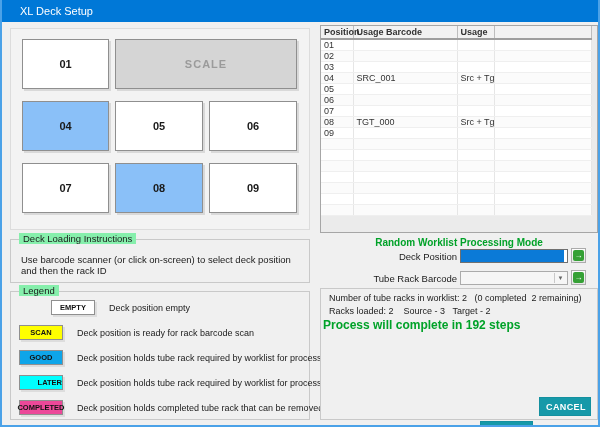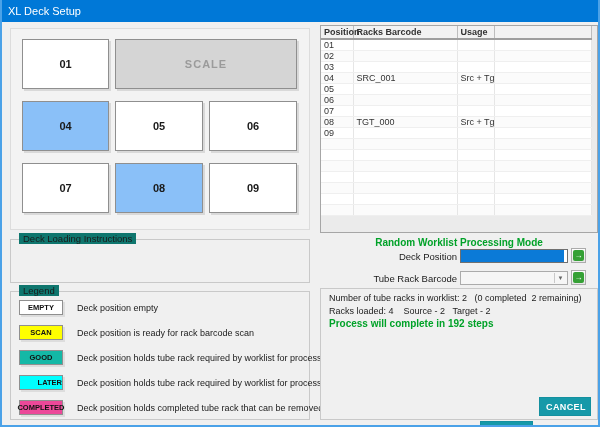--- a/index.html
+++ b/index.html
@@ -4,21 +4,21 @@
 <style>
   * { box-sizing: border-box; }
   html,body { margin:0; padding:0; background:#9a9a9a; font-family:"Liberation Sans",sans-serif; }
   .window {
     position:relative; width:600px; height:427px; background:#F0F0F0;
     border-left:2px solid #4BA2E8; border-right:2px solid #4BA2E8; border-bottom:2px solid #4BA2E8;
     overflow:hidden;
   }
   .titlebar {
     position:absolute; left:-2px; top:0; width:600px; height:22px;
-    background:#0078D7; color:#fff; font-size:11px; line-height:22px; padding-left:8px;
+    background:#0078D7; color:#fff; font-size:11px; line-height:22px; padding-left:20px;
   }
   
   .deck-panel {
     position:absolute; left:8px; top:28px; width:300px; height:202px;
     background:#F3F3F3; border:1px solid #DCDCDC;
   }
   .deck-grid {
     position:absolute; left:11px; top:10px;
     display:grid; grid-template-columns:87px 88px 88px; grid-auto-rows:50px;
     column-gap:6px; row-gap:12px;
@@ -41,21 +41,21 @@
     font-size:9px; font-weight:bold; color:#333; text-align:left; padding:1px 3px; height:11px;
   }
   table.rack td {
     border-right:1px solid #E6E6E6; border-bottom:1px solid #EFEFEF;
     font-size:9px; color:#333; padding:0 3px; height:11px; overflow:hidden; white-space:nowrap;
   }
   table.rack tr:nth-child(even) td { background:#FBFBFB; }
   
   .groupbox { position:absolute; border:1px solid #C9C9C9; background:#F0F0F0; }
   .gb-title {
-    position:absolute; top:-7px; left:8px; background:#0f766e; padding:0 4px;
+    position:absolute; top:-7px; left:8px; background:#86efac; padding:0 4px;
     font-size:9.5px; color:#1a1a1a;
   }
   .instructions-box { left:8px; top:239px; width:300px; height:44px; }
   .instructions-text { position:absolute; left:10px; top:14px; font-size:9.5px; color:#1a1a1a; }
   .legend-box { left:8px; top:291px; width:300px; height:129px; }
   .legend-item { display:flex; align-items:center; height:15px; margin:10px 0 0 8px; }
   .legend-item:first-child { margin-top:8px; }
   .legend-chip {
     width:44px; height:15px; border:1px solid #8F8F8F; box-shadow:2px 2px 0 #DDDDDD;
     display:flex; align-items:center; justify-content:center;
@@ -90,21 +90,21 @@
   }
   .btn-deckpos { top:248px; } .btn-tuberack { top:270px; }
   .green-arrow {
     width:11px; height:11px; background:#35A035; border-radius:2px; color:#fff;
     font-size:8px; line-height:11px; text-align:center; font-weight:bold;
   }
   
   .status-box { left:318px; top:288px; width:278px; height:132px; }
   .status-line { position:absolute; left:8px; font-size:9px; color:#222; white-space:pre; }
   .status-line1 { top:4px; } .status-line2 { top:17px; }
-  .status-line3 { position:absolute; left:8px; top:29px; font-size:10px; font-weight:bold; color:#00A228; white-space:pre; }
+  .status-line3 { position:absolute; left:2px; top:29px; font-size:12px; font-weight:bold; color:#00A228; white-space:pre; }
   
   .dlg-btn {
     position:absolute; top:397px; height:19px; border:1px solid #14909F;
     background:#1699A9; color:#fff; font-size:9px; font-weight:bold;
     font-family:"Liberation Sans",sans-serif; letter-spacing:.4px; cursor:pointer;
   }
   .btn-ok { left:478px; width:53px;margin-top:24px; } .btn-cancel { left:537px; width:52px; }
 </style>
 </head>
 <body>
@@ -147,21 +147,21 @@
     <table class="rack">
       <colgroup>
           <col style="width:32px">
           <col style="width:104px">
           <col style="width:37px">
           <col style="width:97px">
         </colgroup>
       <thead>
           <tr>
             <th>Position</th>
-            <th>Racks Barcode</th>
+            <th>Usage Barcode</th>
             <th>Usage</th>
             <th></th>
           </tr>
         </thead>
       <tbody>
           <tr>
             <td>01</td>
             <td></td>
             <td></td>
             <td></td>
@@ -255,39 +255,40 @@
             <td></td>
             <td></td>
             <td></td>
           </tr>
         </tbody>
     </table>
   </div>
 
   <div class="groupbox instructions-box">
     <span class="gb-title">Deck Loading Instructions</span>
+    <div class="instructions-text">Use barcode scanner (or click on-screen) to select deck position and then the rack ID</div>
   </div>
 
   <div class="groupbox legend-box">
     <span class="gb-title">Legend</span>
     <div>
         <div class="legend-item">
-          <div class="legend-chip" style="background: rgb(255, 255, 255);">
+          <div class="legend-chip" style="background: rgb(255, 255, 255); margin-left: 32px;">
             <span>EMPTY</span>
           </div>
           <span class="legend-text">Deck position empty</span>
         </div>
         <div class="legend-item">
           <div class="legend-chip" style="background: rgb(255, 255, 0);">
             <span>SCAN</span>
           </div>
           <span class="legend-text">Deck position is ready for rack barcode scan</span>
         </div>
         <div class="legend-item">
-          <div class="legend-chip" style="background: #14b8a6;">
+          <div class="legend-chip" style="background: #0ea5e9;">
             <span>GOOD</span>
           </div>
           <span class="legend-text">Deck position holds tube rack required by worklist for processing now</span>
         </div>
         <div class="legend-item">
           <div class="legend-chip" style="background: rgb(0, 255, 255); justify-content: flex-end;">
             <span>LATER</span>
           </div>
           <span class="legend-text">Deck position holds tube rack required by worklist for processing at a later time</span>
         </div>
@@ -309,19 +310,19 @@
   <div class="form-label lbl-tuberack">Tube Rack Barcode</div>
   <div class="combo">
     <span class="combo-arrow">▼</span>
   </div>
   <button class="icon-btn btn-tuberack">
     <span class="green-arrow">→</span>
   </button>
 
   <div class="groupbox status-box">
     <div class="status-line status-line1">Number of tube racks in worklist: 2   (0 completed  2 remaining)</div>
-    <div class="status-line status-line2">Racks loaded: 4    Source - 2   Target - 2</div>
+    <div class="status-line status-line2">Racks loaded: 2    Source - 3   Target - 2</div>
     <div class="status-line3">Process will complete in 192 steps</div>
   </div>
 
   <button class="dlg-btn btn-ok">OK</button>
   <button class="dlg-btn btn-cancel">CANCEL</button>
 </div>
 
 </body></html>

